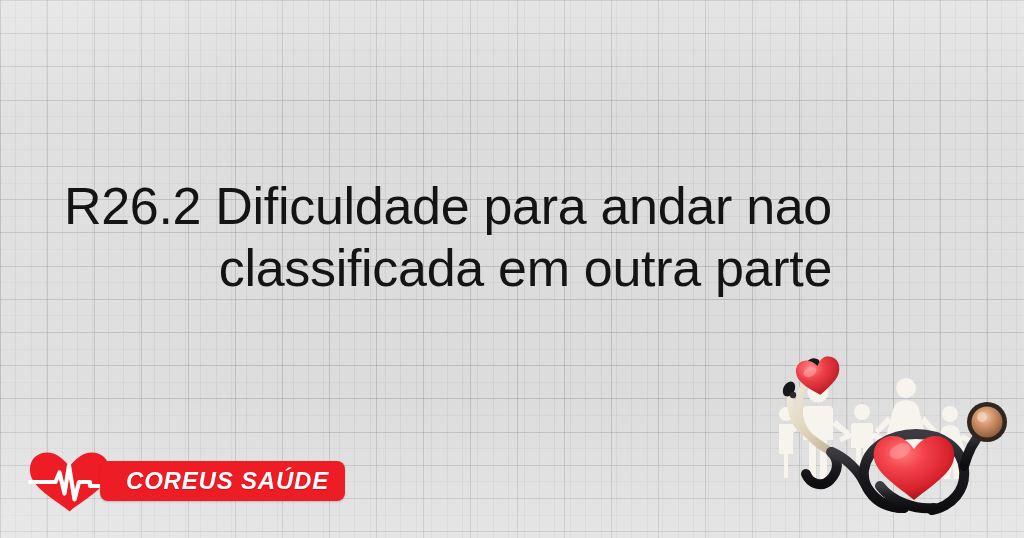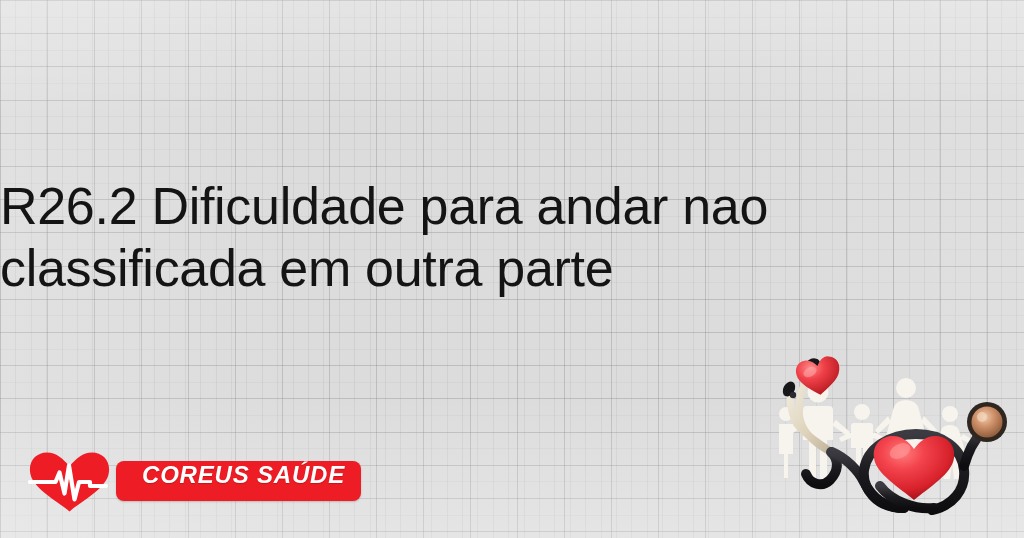--- a/index.html
+++ b/index.html
@@ -60,21 +60,21 @@
         rgba(0,0,0,0.00) 70%,
         rgba(255,255,255,0.10) 100%);
   }
 
   
   #headline {
     position: absolute;
     left: 0;
     top: 175px;
     width: 832px;
-    text-align: left;
+    text-align: right;
     color: #141414;
     font-size: 52px;
     line-height: 62px;
     font-weight: 400;
     letter-spacing: -0.3px;
     white-space: pre-line;
   }
 
   
   #brand-logo {
@@ -86,26 +86,26 @@
   }
   #brand-heart-icon {
     position: absolute;
     left: 0;
     top: 2px;
     width: 86px;
     height: 62px;
   }
   #brand-pill {
     position: absolute;
-    left: 88px;
+    left: 72px;
     top: 12px;
     height: 40px;
     padding: 0 16px 0 26px;
     display: flex;
-    align-items: flex-start;
+    align-items: center;
     background: #ee1c25;
     border-radius: 8px;
     box-shadow: 0 1px 2px rgba(0,0,0,0.18);
   }
   #brand-name {
     color: #ffffff;
     font-size: 24px;
     font-weight: 700;
     font-style: italic;
     letter-spacing: 0.8px;

